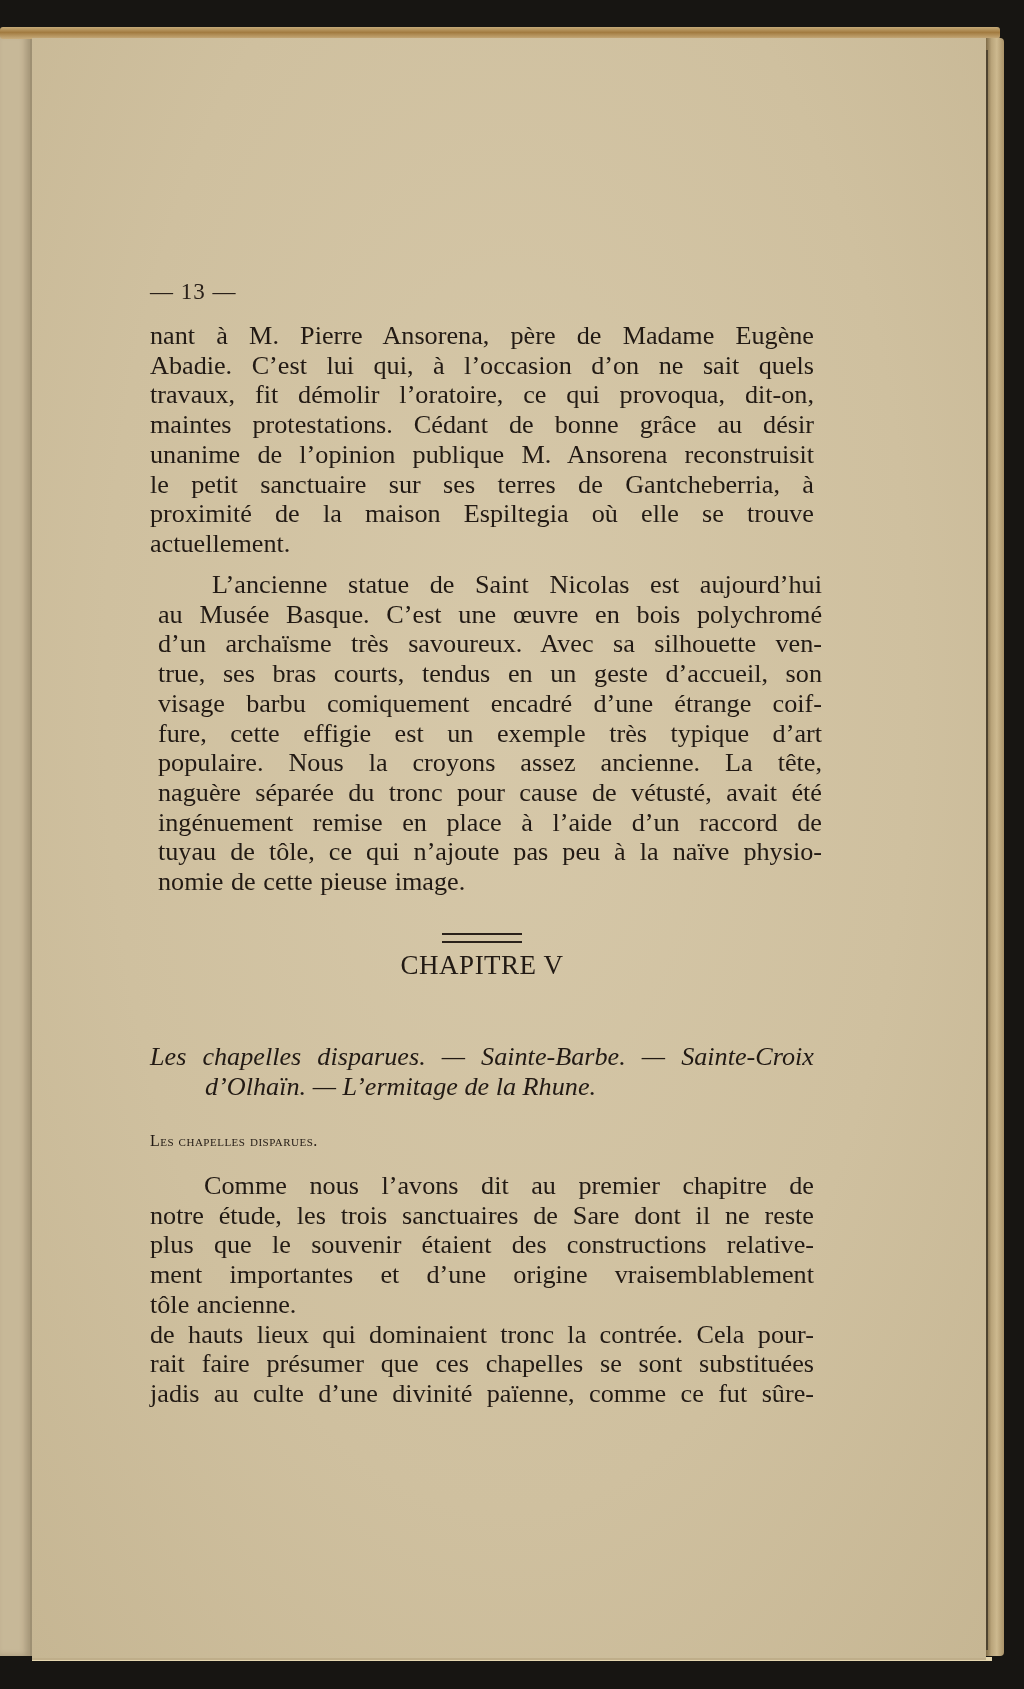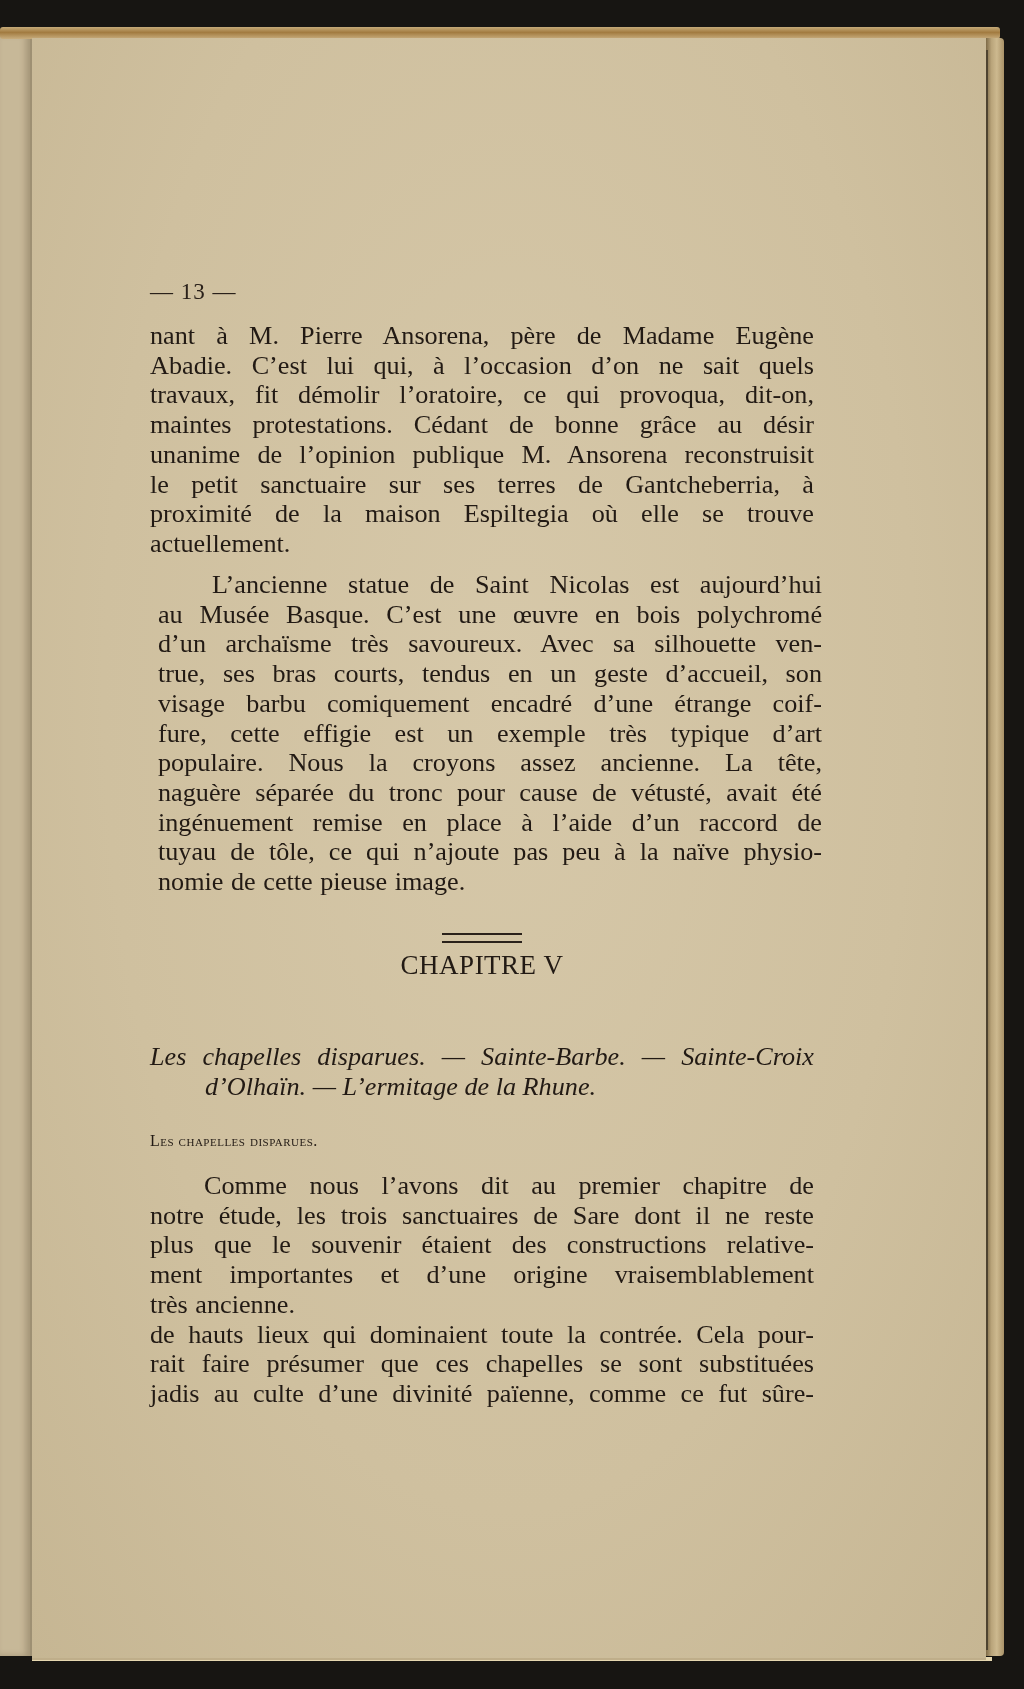--- a/index.html
+++ b/index.html
@@ -179,20 +179,20 @@
       <span class="ln second">d’Olhaïn. — L’ermitage de la Rhune.</span>
     </div>
 
     <div class="section-head">Les chapelles disparues.</div>
 
     <div class="para block3">
       <span class="ln indent">Comme nous l’avons dit au premier chapitre de</span>
       <span class="ln">notre étude, les trois sanctuaires de Sare dont il ne reste</span>
       <span class="ln">plus que le souvenir étaient des constructions relative-</span>
       <span class="ln">ment importantes et d’une origine vraisemblablement</span>
-      <span class="ln last">très ancienne.</span>
-      <span class="ln">de hauts lieux qui dominaient toute la contrée. Cela pour-</span>
+      <span class="ln last">tôle ancienne.</span>
+      <span class="ln">de hauts lieux qui dominaient tronc la contrée. Cela pour-</span>
       <span class="ln">rait faire présumer que ces chapelles se sont substituées</span>
       <span class="ln">jadis au culte d’une divinité païenne, comme ce fut sûre-</span>
     </div>
 
   </div>
 </div>
 
 </body></html>

